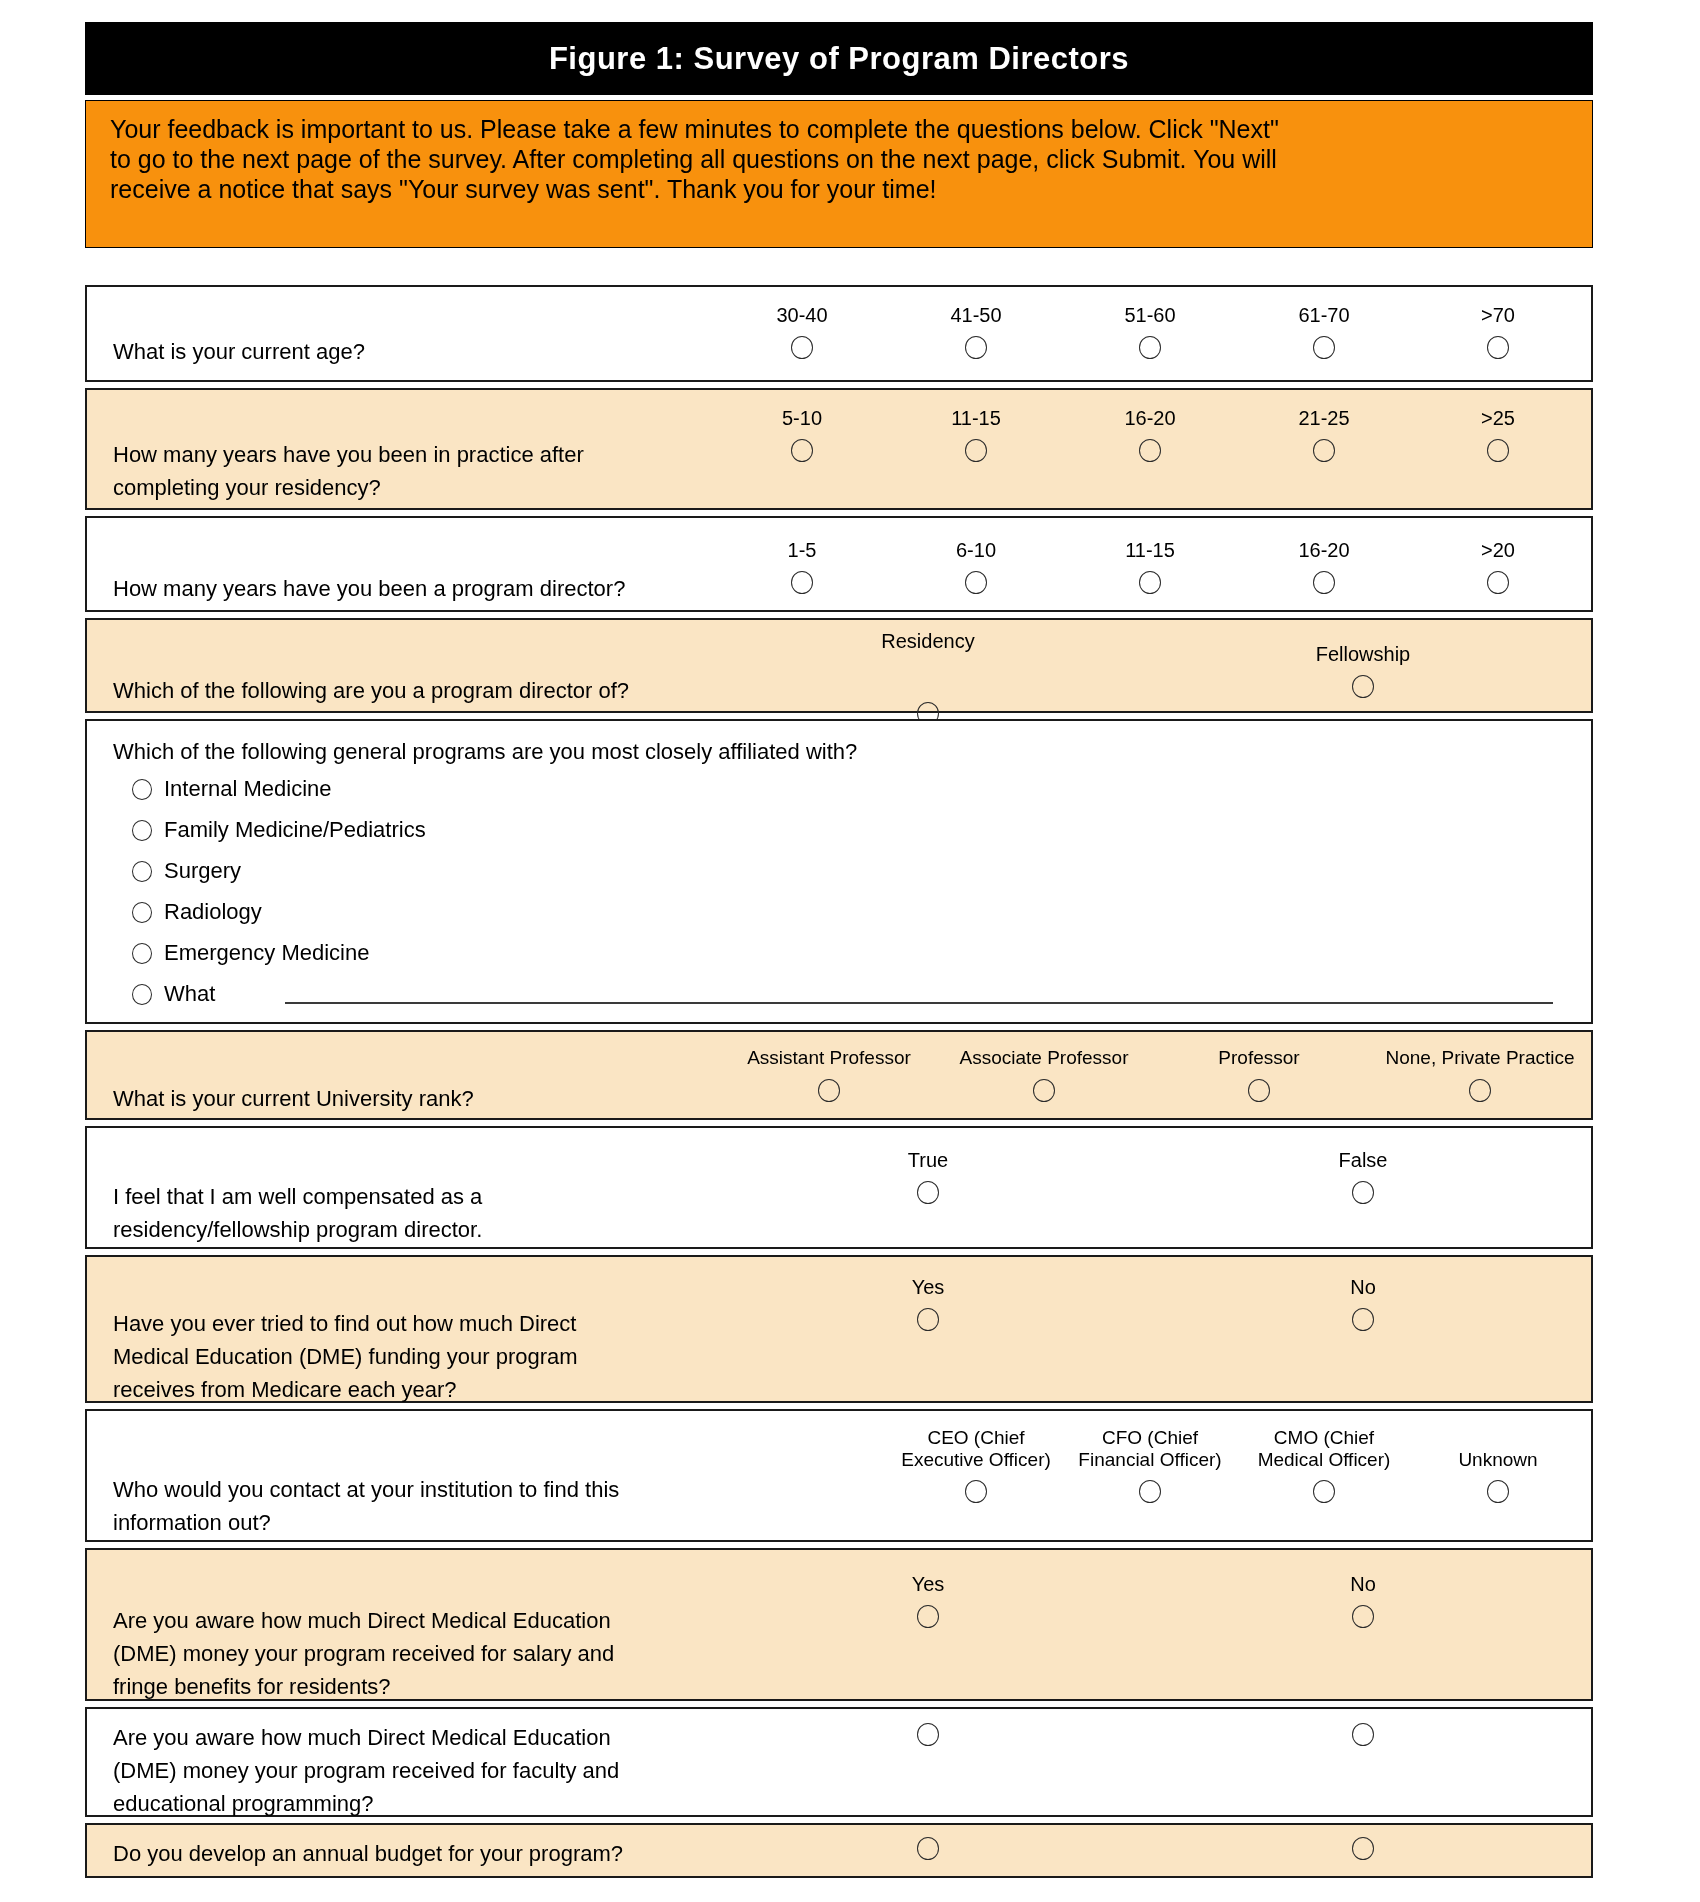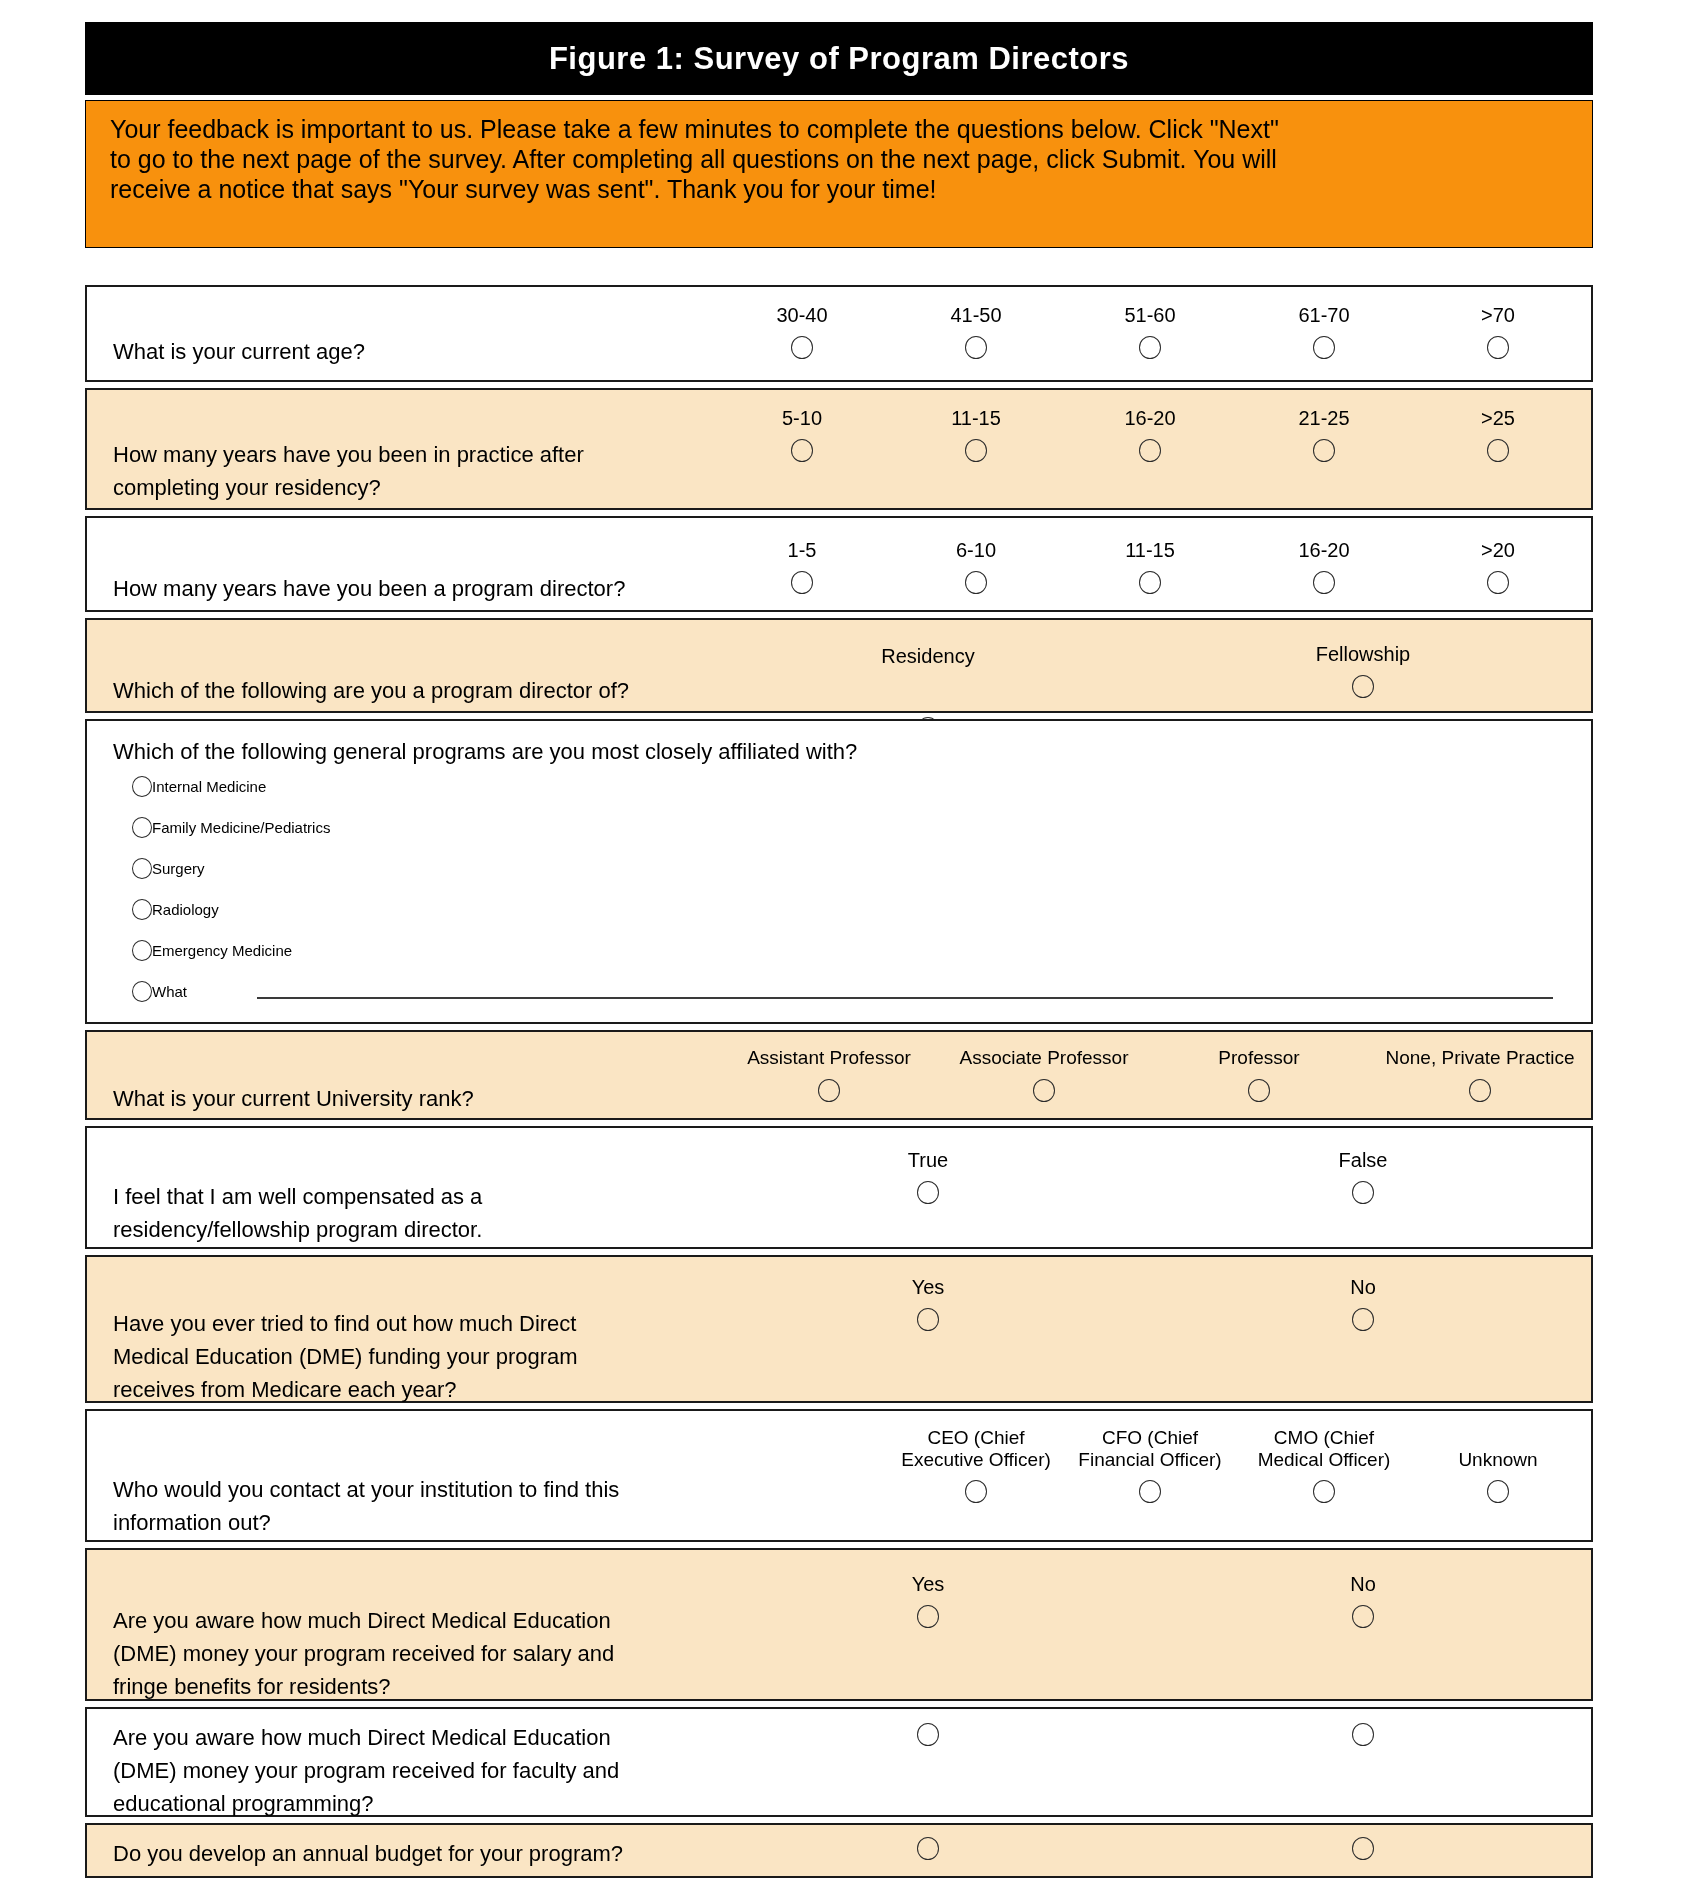--- a/index.html
+++ b/index.html
@@ -21,21 +21,21 @@
   .opt{position:absolute;display:flex;flex-direction:column;align-items:center;}
   .opt-label{font-size:20px;line-height:24px;min-height:24px;white-space:pre-line;
         text-align:center;display:flex;flex-direction:column;justify-content:flex-end;}
   .opt-label.two-line{min-height:46px;line-height:22px;}
   .qrow.small .opt-label{font-size:19px;}
   .radio{width:22px;height:23px;border:1.5px solid #2b2b2b;border-radius:50%;
         background:transparent;margin-top:9px;box-sizing:border-box;flex:0 0 auto;}
   .radio.bare{margin-top:0;}
   .list-item{position:absolute;left:45px;right:30px;display:flex;align-items:center;}
   .list-item .radio{width:20px;height:21px;margin-top:0;}
-  .list-item .li-label{font-size:15px;white-space:nowrap;}
+  .list-item .li-label{font-size:22px;margin-left:12px;white-space:nowrap;}
   .other-line{flex:1;margin-left:70px;margin-right:8px;border-bottom:2px solid #3a3a3a;
         height:1px;align-self:flex-end;margin-bottom:3px;}
 </style>
 </head>
 <body>
 
 <div class="page">
   <div class="titlebar">
     <span>Figure 1: Survey of Program Directors</span>
   </div>
@@ -108,21 +108,21 @@
           <div class="opt-label">16-20</div>
           <div class="radio"></div>
         </div>
         <div class="opt" style="left: 1327px; top: 20px; width: 168px;">
           <div class="opt-label">&gt;20</div>
           <div class="radio"></div>
         </div>
       </div>
       <div class="qrow peach" style="height: 95px;">
         <div class="qtext" style="top: 54px;">Which of the following are you a program director of?</div>
-        <div class="opt" style="left: 671px; top: 24px; width: 340px; gap: 40px;">
+        <div class="opt" style="left: 671px; top: 9px; width: 340px; gap: 40px;">
           <div class="opt-label">Residency</div>
           <div class="radio"></div>
         </div>
         <div class="opt" style="left: 1106px; top: 22px; width: 340px;">
           <div class="opt-label">Fellowship</div>
           <div class="radio"></div>
         </div>
       </div>
       <div class="qrow white" style="height: 305px;">
         <div class="qtext wide" style="top: 14px;">Which of the following general programs are you most closely affiliated with?</div>

